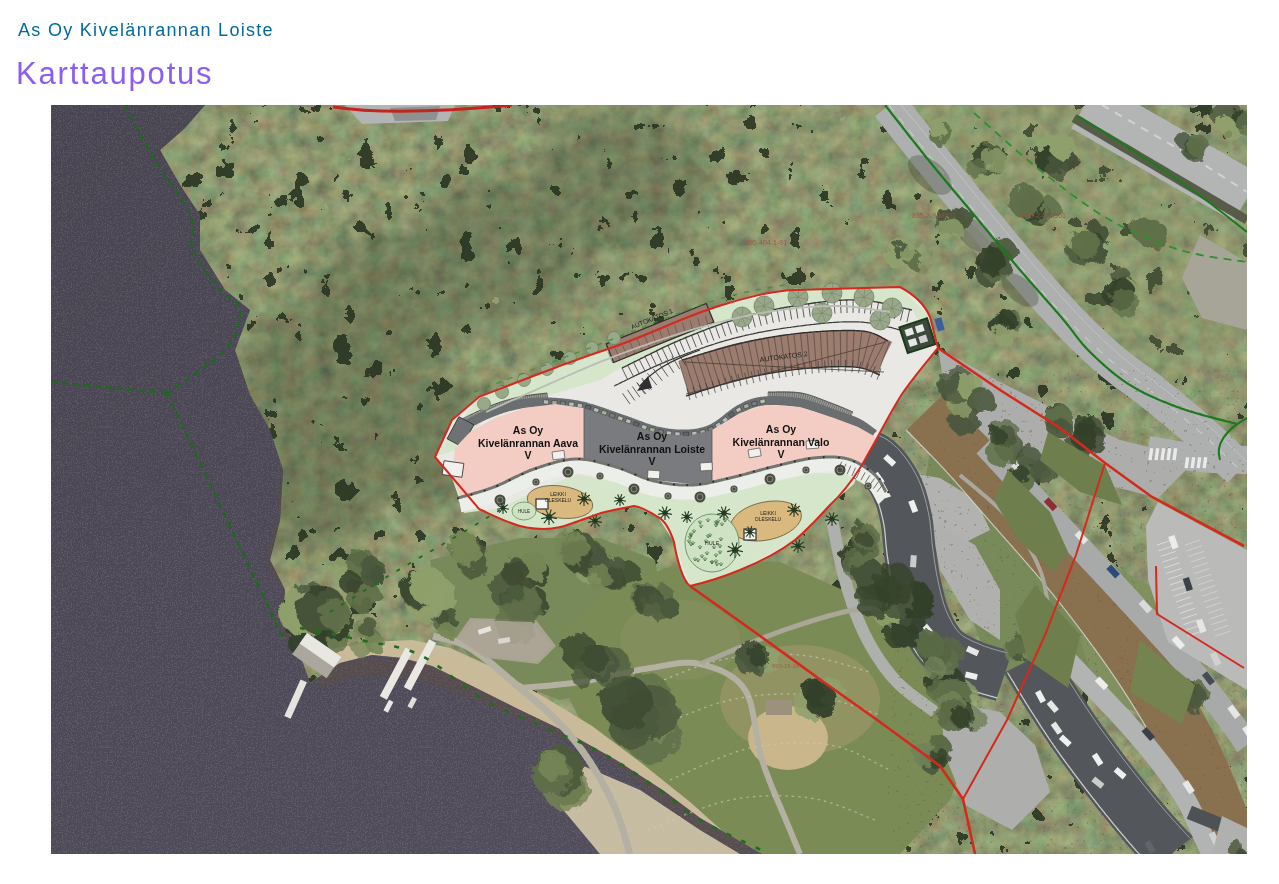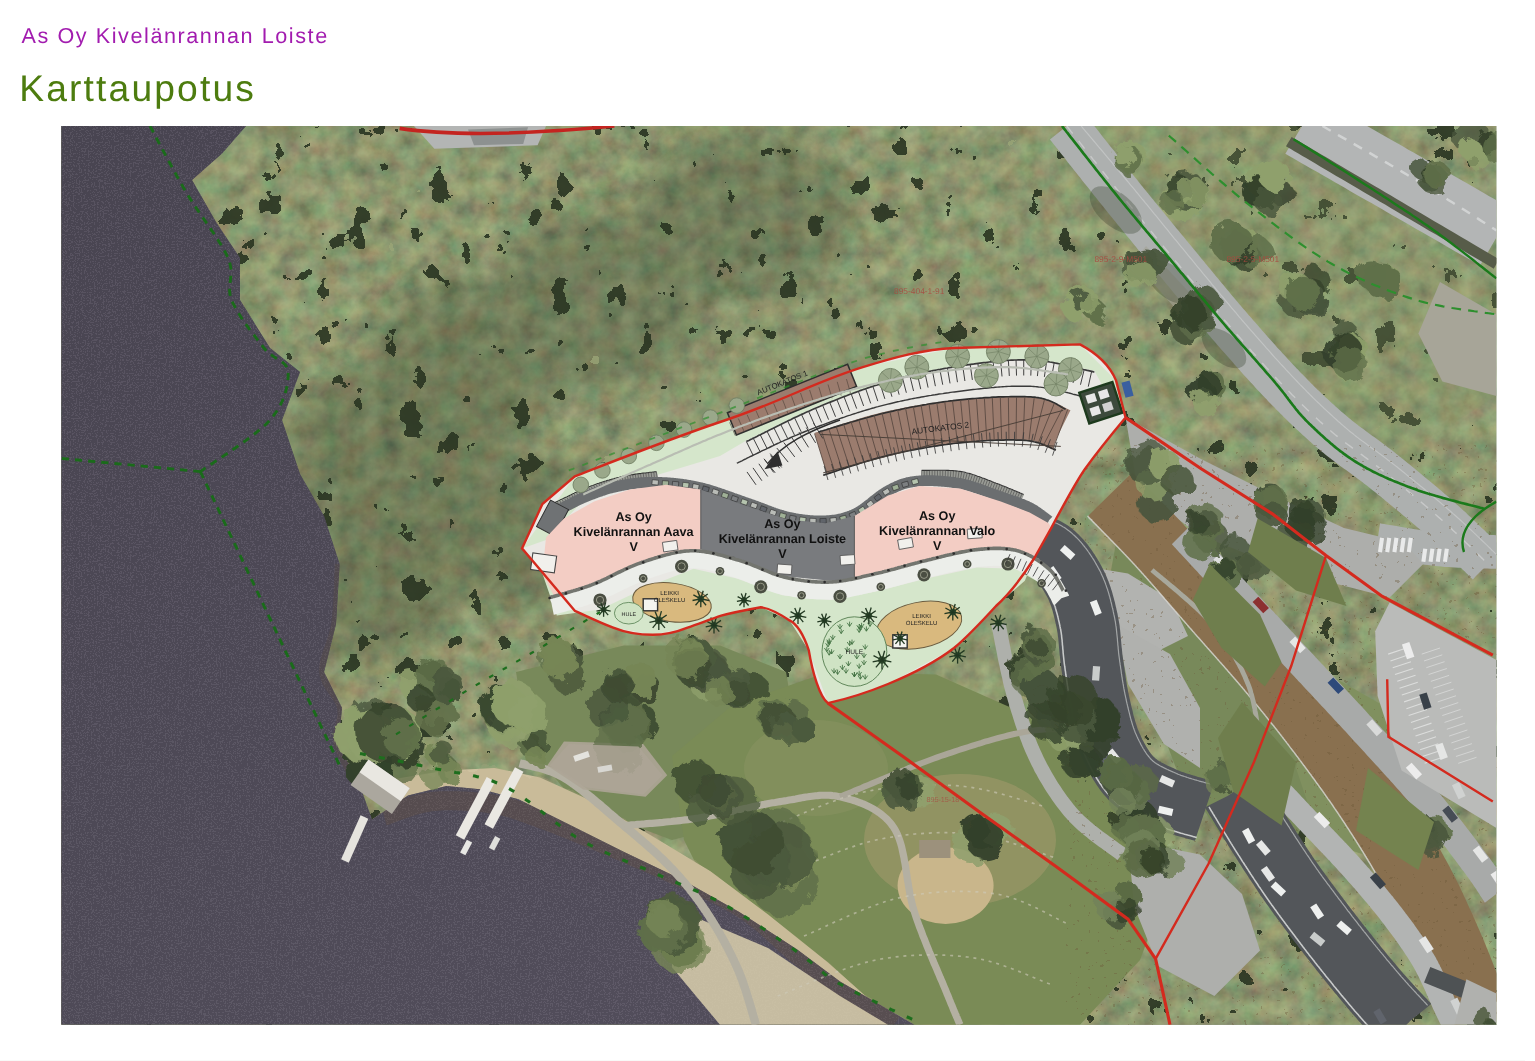--- a/index.html
+++ b/index.html
@@ -1,17 +1,17 @@
 <!DOCTYPE html>
 <html><head><meta charset="utf-8">
 <style>
  html,body{margin:0;padding:0;width:1279px;height:884px;background:#ffffff;overflow:hidden}
  body{font-family:"Liberation Sans",sans-serif}
- .t1{position:absolute;left:18px;top:20px;font-size:18px;color:#a21caf;letter-spacing:1.3px}
- .t2{position:absolute;left:16px;top:56px;font-size:31px;color:#4d7c0f;letter-spacing:1.8px}
+ .t1{position:absolute;left:18px;top:20px;font-size:18px;color:#0369a1;letter-spacing:1.3px}
+ .t2{position:absolute;left:16px;top:56px;font-size:31px;color:#8b5cf6;letter-spacing:1.8px}
  #map{position:absolute;left:51px;top:105px;width:1196px;height:749px}
 </style></head>
 <body>
 
 <div class="t1">As Oy Kivelänrannan Loiste</div>
 
 <div class="t2">Karttaupotus</div>
 
 <div id="map">
 <svg width="1196" height="749" viewBox="0 0 1196 749">

